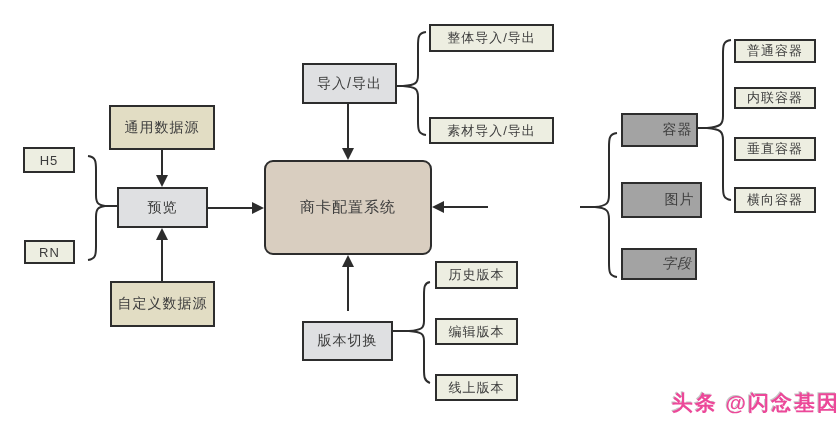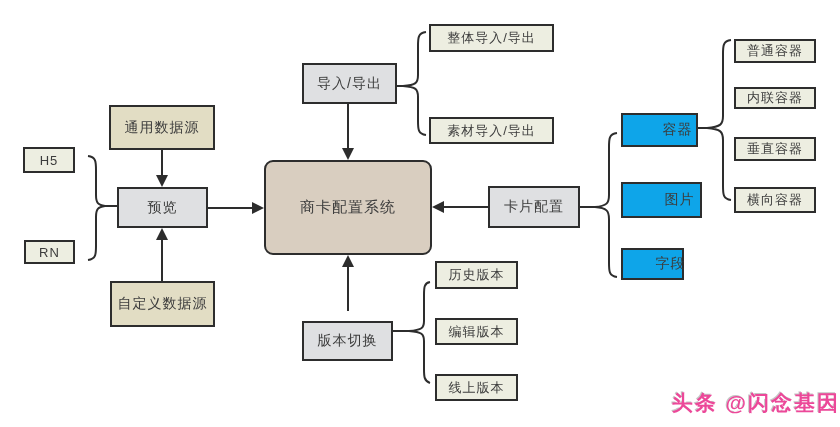--- a/index.html
+++ b/index.html
@@ -9,21 +9,21 @@
   }
   .wires{position:absolute;left:0;top:0;z-index:1;}
   .node{
     position:absolute;z-index:2;box-sizing:border-box;
     border:2px solid #2d2d2d;display:flex;align-items:center;justify-content:center;
     font-size:14px;color:#3c3c3c;letter-spacing:1px;white-space:nowrap;
   }
   .node-main{background:#d9cec0;border-radius:9px;font-size:15px;}
   .node-gray{background:#dfe0e2;}
   .node-khaki{background:#e2ddc4;}
-  .node-beige{background:#0ea5e9;padding-left:36px;}
+  .node-beige{background:#a3a3a3;padding-left:36px;}
   .node-leaf{background:#edeee1;font-size:13px;}
   .watermark{
     position:absolute;z-index:3;left:655px;top:389px;width:185px;text-align:right;
     font-size:21px;font-weight:bold;color:#ec4899;letter-spacing:2px;
     text-shadow:1px 2px 0 #ffffff,2px 3px 0 rgba(255,255,255,0.9),-1px -1px 0 rgba(90,90,90,0.35);
   }
 </style>
 </head>
 <body>
 
@@ -99,24 +99,23 @@
   <div class="node node-gray" style="left:117px;top:187px;width:91px;height:41px;">预览</div>
   <div class="node node-leaf" style="left:23px;top:147px;width:52px;height:26px;">H5</div>
   <div class="node node-leaf" style="left:24px;top:240px;width:51px;height:24px;">RN</div>
   <div class="node node-khaki" style="left:109px;top:105px;width:106px;height:45px;">通用数据源</div>
   <div class="node node-khaki" style="left:110px;top:281px;width:105px;height:46px;">自定义数据源</div>
 
   <div class="node node-gray" style="left:302px;top:63px;width:95px;height:41px;">导入/导出</div>
   <div class="node node-leaf" style="left:429px;top:24px;width:125px;height:28px;">整体导入/导出</div>
   <div class="node node-leaf" style="left:429px;top:117px;width:125px;height:27px;">素材导入/导出</div>
 
-  <div class="node node-gray" style="left:488px;top:186px;width:92px;height:42px;">卡片配置</div>
   <div class="node node-beige" style="left:621px;top:113px;width:77px;height:34px;">容器</div>
   <div class="node node-beige" style="left:621px;top:182px;width:81px;height:36px;">图片</div>
-  <div class="node node-beige" style="left:621px;top:248px;width:63px;height:32px;">字段</div>
+  <div class="node node-beige" style="left:621px;top:248px;width:76px;height:32px;font-style:italic;">字段</div>
 
   <div class="node node-leaf" style="left:734px;top:39px;width:82px;height:24px;">普通容器</div>
   <div class="node node-leaf" style="left:734px;top:87px;width:82px;height:22px;">内联容器</div>
   <div class="node node-leaf" style="left:734px;top:137px;width:82px;height:24px;">垂直容器</div>
   <div class="node node-leaf" style="left:734px;top:187px;width:82px;height:26px;">横向容器</div>
 
   <div class="node node-gray" style="left:302px;top:321px;width:91px;height:40px;">版本切换</div>
   <div class="node node-leaf" style="left:435px;top:261px;width:83px;height:28px;">历史版本</div>
   <div class="node node-leaf" style="left:435px;top:318px;width:83px;height:27px;">编辑版本</div>
   <div class="node node-leaf" style="left:435px;top:374px;width:83px;height:27px;">线上版本</div>

